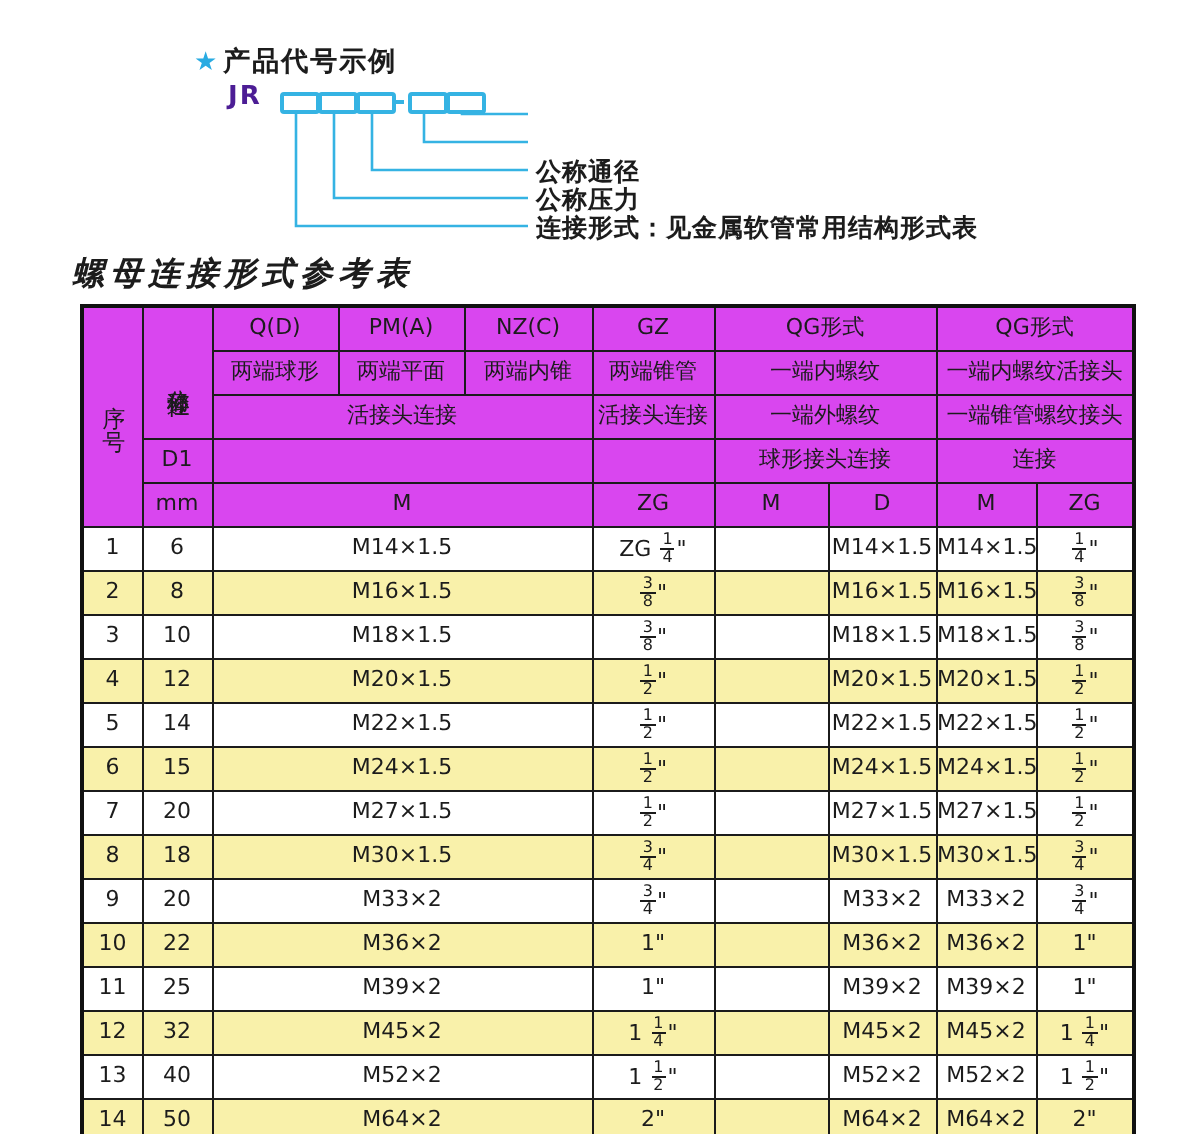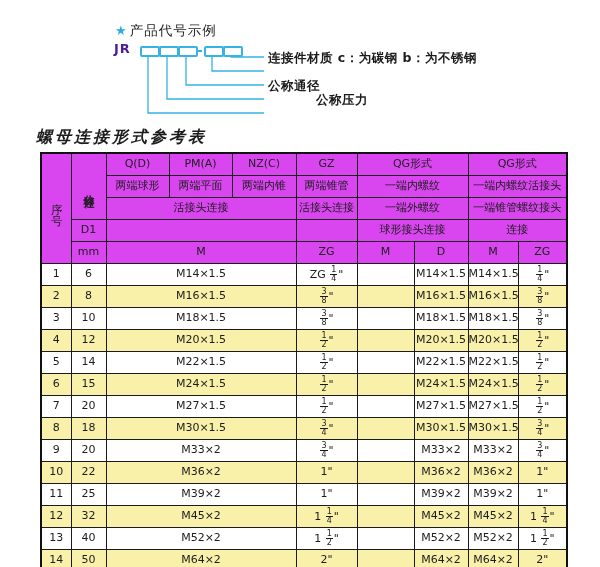--- a/index.html
+++ b/index.html
@@ -1,33 +1,33 @@
 <!DOCTYPE html>
 <html><head>
 <meta charset="utf-8">
 <style>
   html,body{margin:0;padding:0;background:#fff;}
   .page{position:relative;width:600px;height:567px;background:#fff;overflow:hidden;
         font-family:"DejaVu Sans",sans-serif;color:#1c1c1c;}
 
   
   .diagram{position:absolute;left:0;top:0;width:600px;height:128px;}
-  .diag-title{position:absolute;left:115px;top:22px;font-size:13.5px;font-weight:normal;
+  .diag-title{position:absolute;left:97px;top:22px;font-size:13.5px;font-weight:bold;
               letter-spacing:1px;white-space:nowrap;}
   .diag-title .star{color:#29abe2;margin-right:2px;font-size:13px;}
   .jr{position:absolute;left:114px;top:41px;font-size:13px;font-weight:bold;color:#4c1d95;
       letter-spacing:1px;}
   .codebox{position:absolute;top:46px;width:16px;height:7px;background:#fff;
            border:2px solid #35b3e3;border-radius:2px;}
   .b1{left:140px;} .b2{left:159px;} .b3{left:178px;} .b4{left:204px;} .b5{left:223px;}
   .codedash{position:absolute;left:196px;top:50px;width:6px;height:2px;background:#35b3e3;}
   .lines-svg{position:absolute;left:0;top:0;width:600px;height:128px;}
   .diag-label{position:absolute;left:268px;font-size:12.5px;font-weight:bold;
               white-space:nowrap;letter-spacing:0.5px;}
-  .dl0{top:50px;} .dl1{top:64px;} .dl2{top:78px;} .dl3{top:92px;margin-left:48px;} .dl4{top:106px;}
+  .dl0{top:50px;} .dl1{top:64px;} .dl2{top:78px;} .dl3{top:92px;} .dl4{top:106px;}
 
   
   .tbl-title{position:absolute;left:36px;top:127px;font-size:16px;font-weight:bold;
              font-style:italic;font-family:"DejaVu Serif","Liberation Serif",serif;
              letter-spacing:3px;white-space:nowrap;}
 
   
   table.ref{position:absolute;left:40px;top:152px;width:526px;border-collapse:collapse;
             table-layout:fixed;border:2px solid #111;}
   table.ref th,table.ref td{border:1px solid #1b1b1b;padding:0;text-align:center;
@@ -63,23 +63,23 @@
 
     <div class="jr">JR</div>
 
     <div class="codebox b1"></div>
     <div class="codebox b2"></div>
     <div class="codebox b3"></div>
     <div class="codedash"></div>
     <div class="codebox b4"></div>
     <div class="codebox b5"></div>
 
-    <div class="diag-label dl0">连接件材质  c：为碳钢  b：为不锈钢</div>
     <div class="diag-label dl2">公称通径</div>
     <div class="diag-label dl3">公称压力</div>
+    <div class="diag-label dl4">连接形式：见金属软管常用结构形式表</div>
   </div>
 
   <div class="tbl-title">螺母连接形式参考表</div>
 
   <table class="ref">
     <colgroup>
       <col style="width:30px">
         <col style="width:35px">
       <col style="width:63px">
         <col style="width:63px">

